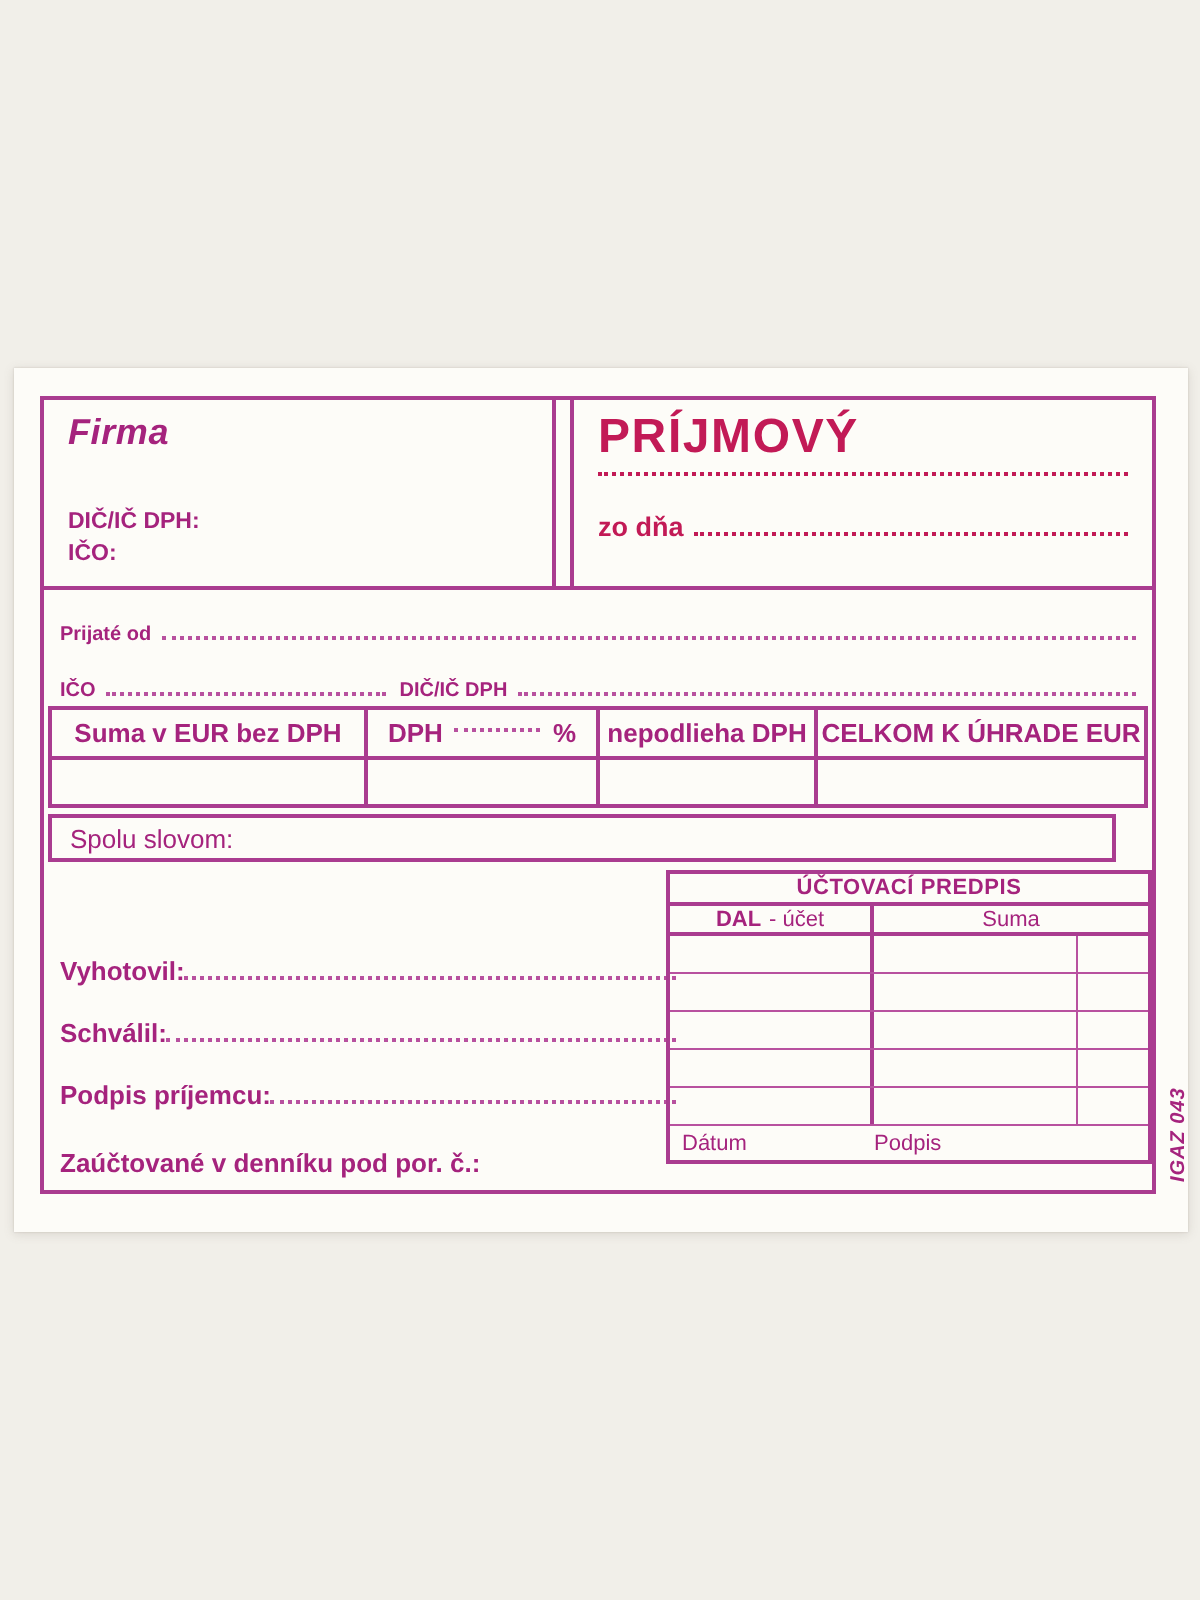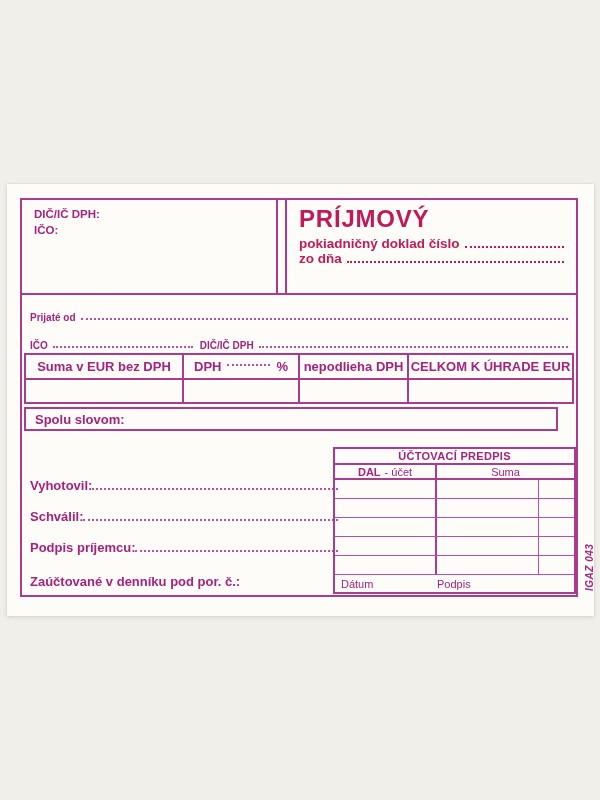--- a/index.html
+++ b/index.html
@@ -42,21 +42,21 @@
     flex:1; border-left:2px solid var(--line); margin-left:7px;
     padding:6px 12px 8px; color:var(--title);
   }
   .title{font-size:24px; font-weight:700; letter-spacing:.8px; line-height:1.05;}
   .drow{display:flex; align-items:flex-end;}
   .drow .lbl{white-space:nowrap; margin-right:5px;}
   .dots{flex:1; border-bottom:2px dotted var(--lite); margin-bottom:3px; height:0;}
   .dots.w140{flex:0 0 140px;}
   .hdr-right .drow{font-size:13.5px; font-weight:700;}
   .hdr-right .sub{margin-top:5px;}
-  .hdr-right .zo{}
+  .hdr-right .zo{margin-top:15px;}
   .hdr-right .dots{border-color:var(--title);}
   
   .frow-wide{font-size:10px; font-weight:700; height:16px;}
   .prijate{margin:12px 8px 0 8px;}
   .icorow{margin:12px 8px 0 8px;}
   .icorow .lbl2{margin-left:7px;}
   
   .amt{margin:2px 2px 0 2px; border:2px solid var(--line); flex:0 0 auto;}
   .amt-head, .amt-row{display:grid; grid-template-columns:156px 116px 109px 1fr;}
   .amt-head{height:25px; border-bottom:2px solid var(--line);}
@@ -65,33 +65,33 @@
     display:flex; align-items:center; justify-content:center;
     font-size:13px; font-weight:700; border-left:2px solid var(--line);
     overflow:hidden; white-space:nowrap;
   }
   .amt-cell:first-child{border-left:none;}
   .amt-cell.vat{padding:0 10px;}
   .amt-cell.vat .dots{margin:0 6px 3px;}
   .spolu{
     margin:3px 18px 0 2px; border:2px solid var(--line); height:24px;
     display:flex; align-items:center; padding-left:9px;
-    font-size:13px; font-weight:700; flex:0 0 auto;
+    font-size:13px; font-weight:400; flex:0 0 auto;
   }
   
   .lower{position:relative; flex:1;}
   .frow{
     position:absolute; left:8px; width:308px; height:16px;
     display:flex; align-items:flex-end; font-size:13px; font-weight:700;
   }
   .f1{top:15px;} .f2{top:46px;} .f3{top:77px;} .f4{top:108px;} .f5{top:142px;}
   
   .acct{
     position:absolute; top:4px; right:0; width:243px;
-    border:2px solid var(--line); background:transparent;margin-top:12px;
+    border:2px solid var(--line); background:transparent;
   }
   .acct-title{
     height:16px; font-size:11px; font-weight:700; text-align:center;
     letter-spacing:.3px; border-bottom:2px solid var(--line); padding-top:1px;
   }
   .acct-head{
     display:grid; grid-template-columns:102px 1fr; height:15px;
     border-bottom:2px solid var(--line); font-size:11px; align-items:center; text-align:center;
   }
   .acct-head .hc1{border-right:2px solid var(--line); height:100%;
@@ -117,29 +117,29 @@
 </style>
 </head>
 <body>
 
 <div class="page">
   <div class="paper">
     <div class="form">
 
       <div class="hdr">
         <div class="hdr-left">
+          <div class="firma">Firma</div>
           <div class="ids">
             <div>DIČ/IČ DPH:</div>
             <div>IČO:</div>
           </div>
         </div>
         <div class="hdr-right">
           <div class="title">PRÍJMOVÝ</div>
           <div class="drow sub">
-            <span class="lbl">pokiadničný doklad číslo</span>
             <span class="dots"></span>
           </div>
           <div class="drow zo">
             <span class="lbl">zo dňa</span>
             <span class="dots"></span>
           </div>
         </div>
       </div>
 
       <div class="drow frow-wide prijate">

